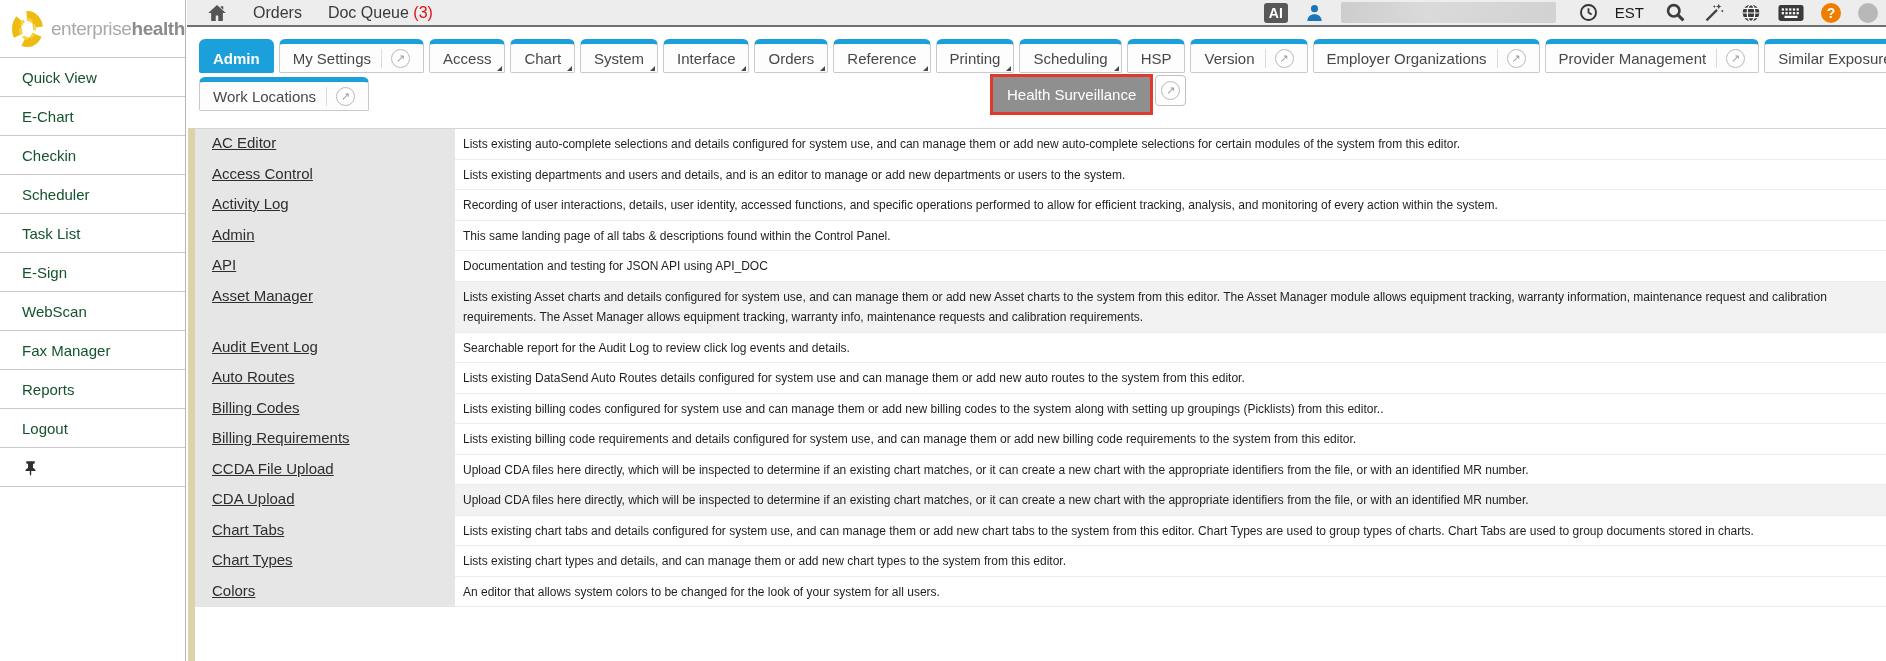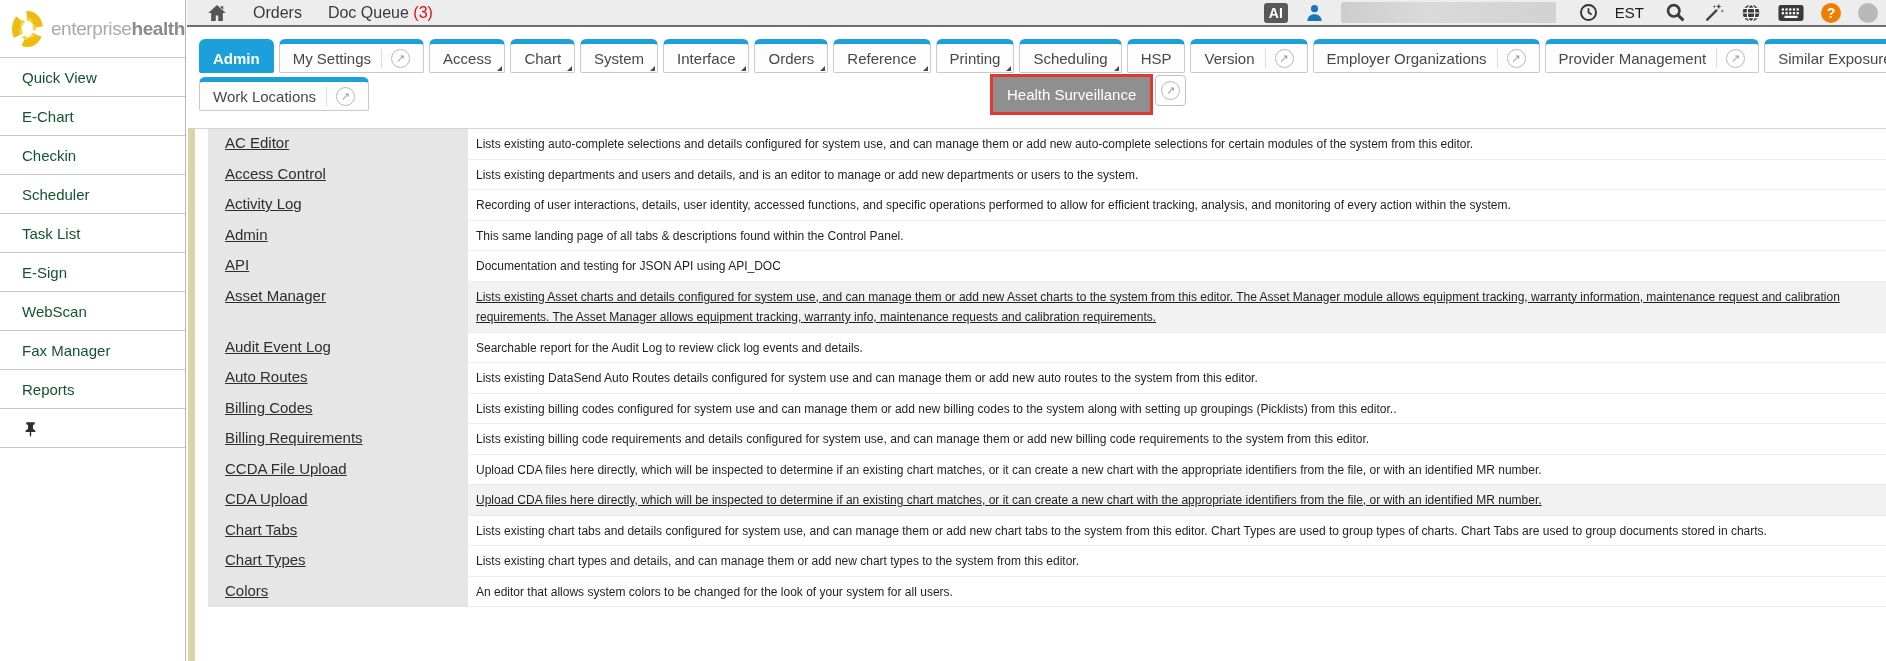--- a/index.html
+++ b/index.html
@@ -72,30 +72,30 @@
               display:flex; align-items:center; border:3px solid #e0392f;
               height:41px; cursor:pointer; white-space:nowrap; }
   .hsp-ext { width:31px; height:31px; margin-left:2px; margin-top:1px;
              background:#fff; border:1px solid #c0c0c0; border-radius:4px;
              display:flex; align-items:center; justify-content:center; cursor:pointer; }
 
   
   .tan-strip { position:absolute; left:188px; top:128px; width:7px; height:533px;
                background:#dcd4a8; }
   .content { position:absolute; left:195px; top:128px; width:1691px; height:533px;
-             border-top:1px solid #d5d5d5; overflow:hidden;padding-left:13px; }
+             border-top:1px solid #d5d5d5; overflow:hidden; }
   .crow { display:flex; min-height:30px; }
   .crow .lcell { width:260px; flex:0 0 260px; background:#e6e6e6;
                  padding:5px 6px 4px 17px; }
   .crow .lcell a { font-size:15px; color:#2e2e2e; text-decoration:underline;
                    cursor:pointer; }
   .crow .dcell { flex:1; padding:5px 28px 4px 8px; font-size:12px;
                  line-height:20.5px; color:#1f1f1f;
                  border-bottom:1px solid #ececec; background:#fff; }
-  .crow.shaded .dcell { background:#f2f2f2;text-decoration:underline; }
+  .crow.shaded .dcell { background:#f2f2f2; }
 
   svg { display:block; }
 </style>
 </head>
 <body>
 
 <div id="app">
 
   <div class="sidebar">
     <div class="logo-block">
@@ -105,20 +105,21 @@
     <div class="side-list" id="side-list">
         <div class="side-item">Quick View</div>
         <div class="side-item">E-Chart</div>
         <div class="side-item">Checkin</div>
         <div class="side-item">Scheduler</div>
         <div class="side-item">Task List</div>
         <div class="side-item">E-Sign</div>
         <div class="side-item">WebScan</div>
         <div class="side-item">Fax Manager</div>
         <div class="side-item">Reports</div>
+        <div class="side-item">Logout</div>
       </div>
     <div class="pin-row">
       <span>
         <svg width="17" height="17" viewBox="0 0 24 24">
             <path fill="#2f2f2f" d="M6 3h12v3l-2.5 1v5.5L19 15v2h-6v5l-1 2-1-2v-5H5v-2l3.5-2.5V7L6 6z"></path>
           </svg>
       </span>
     </div>
   </div>
 

